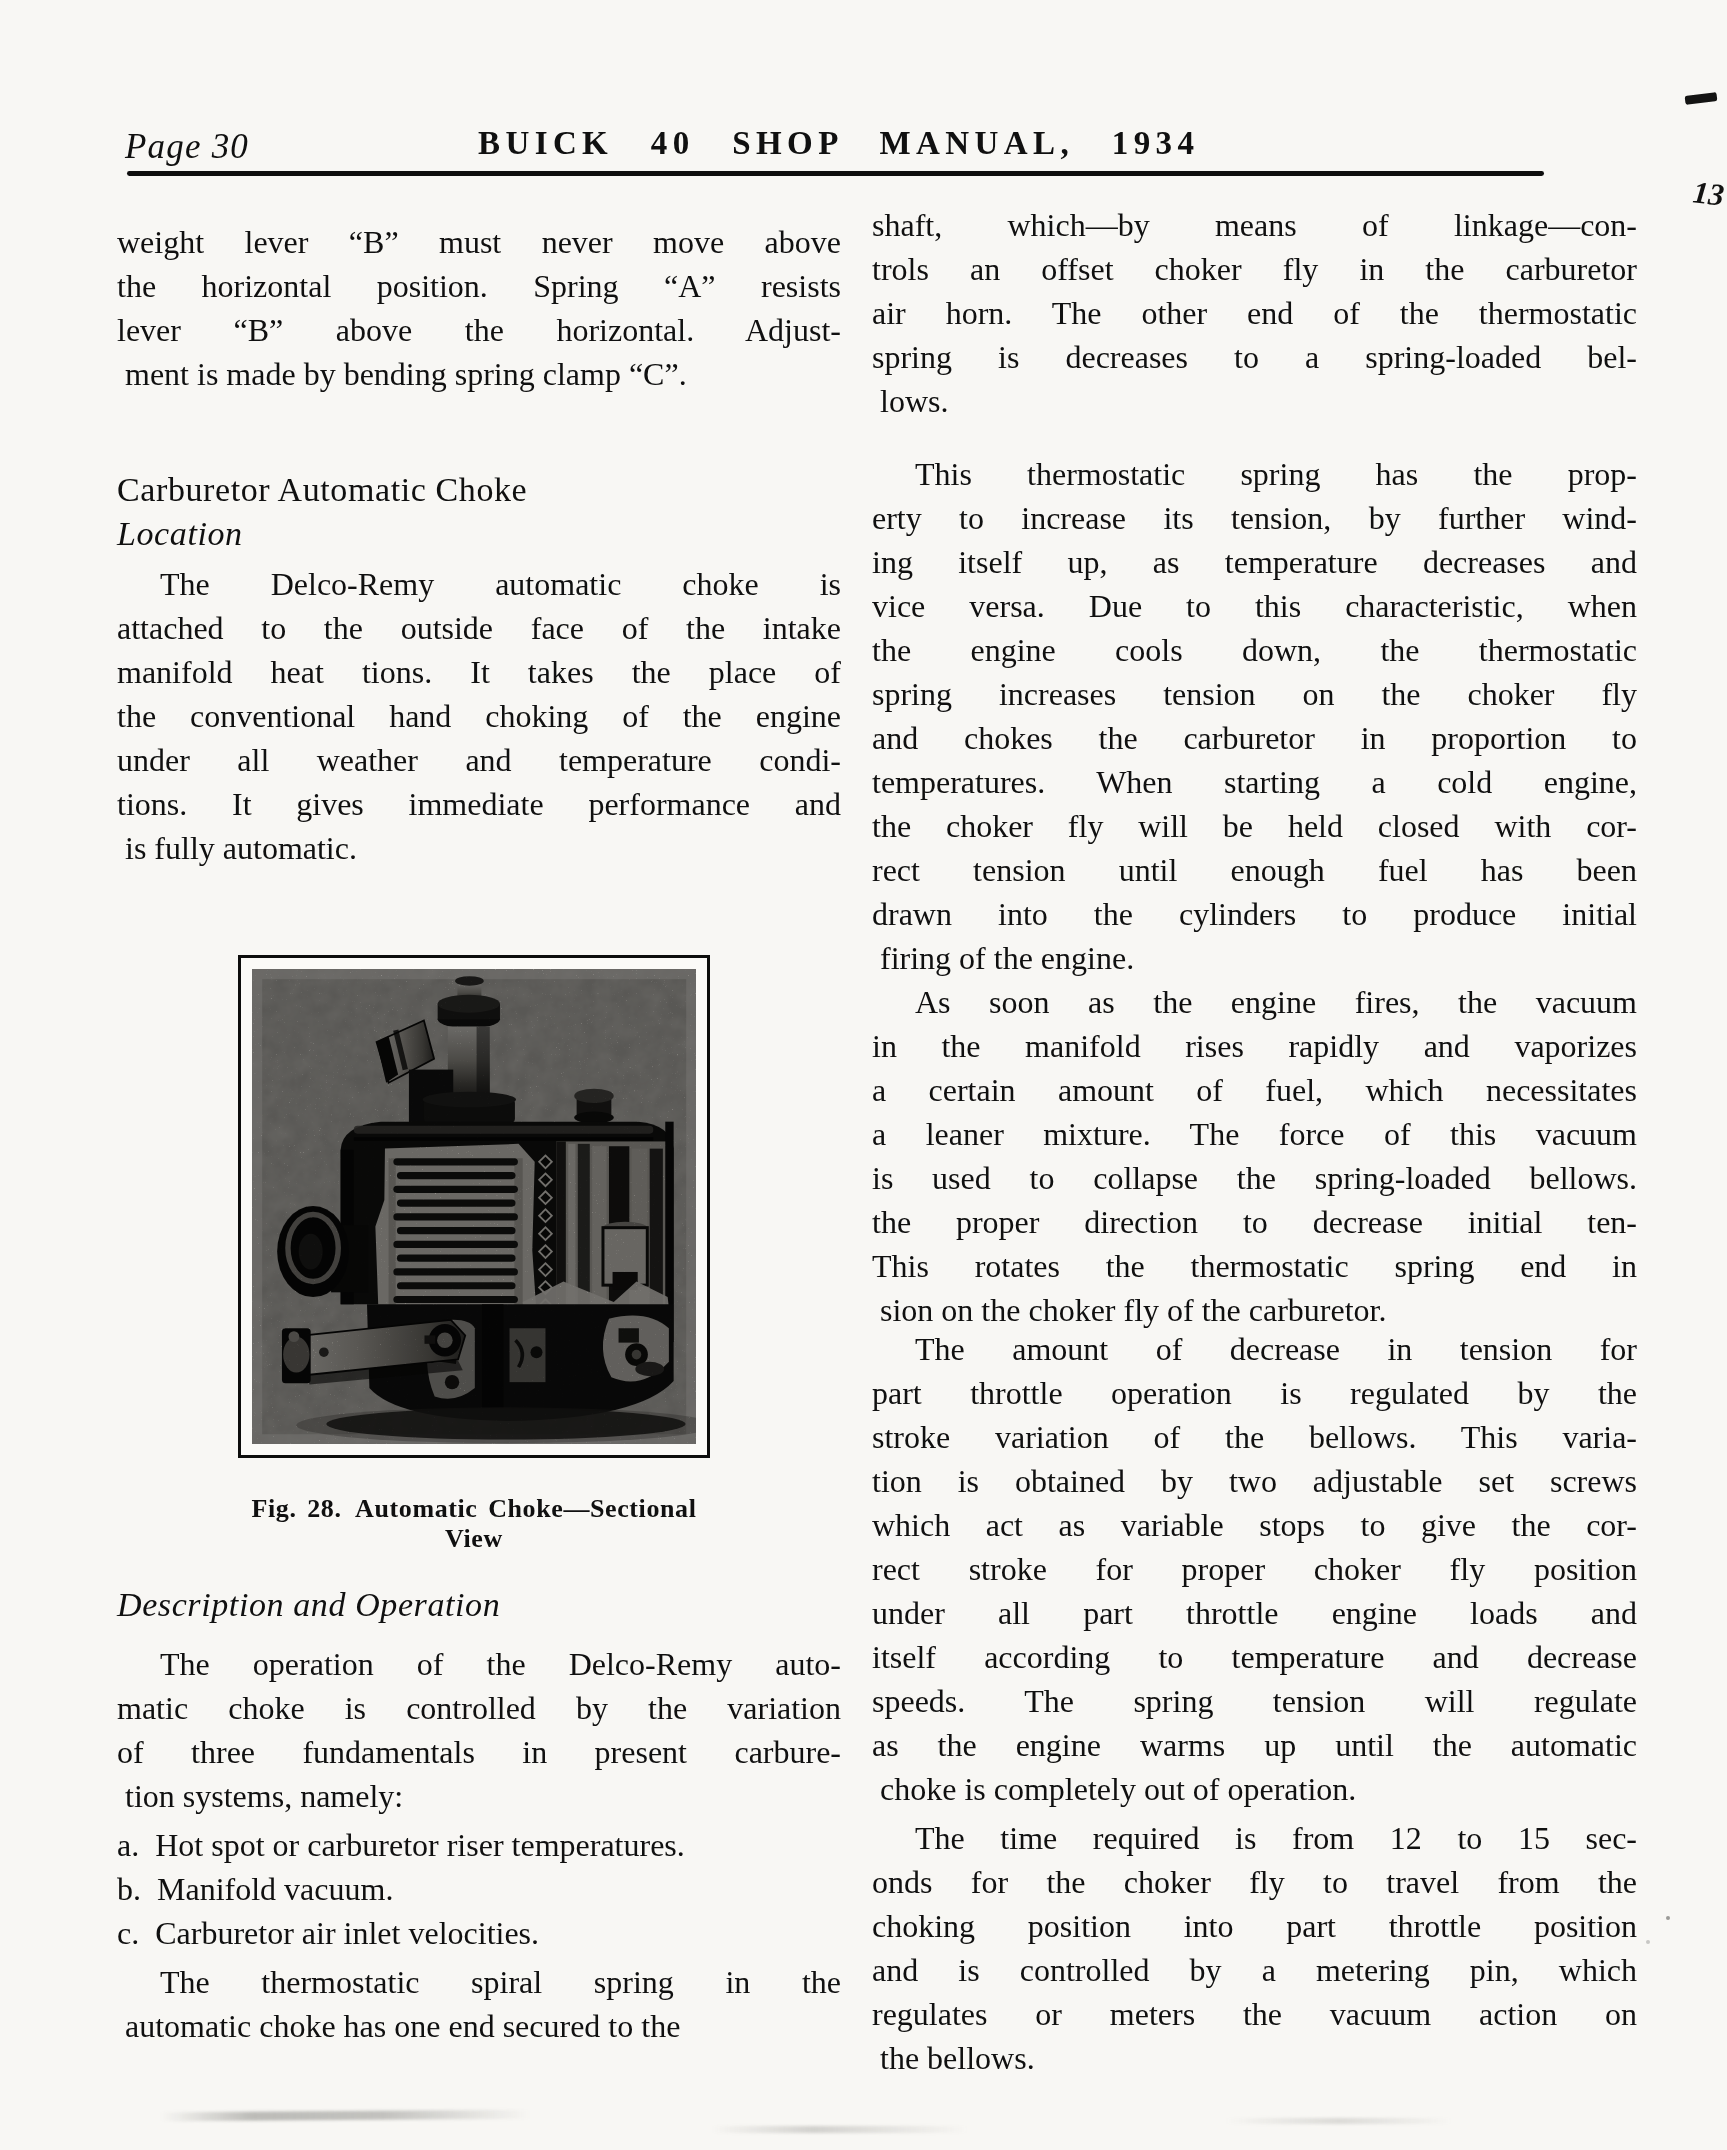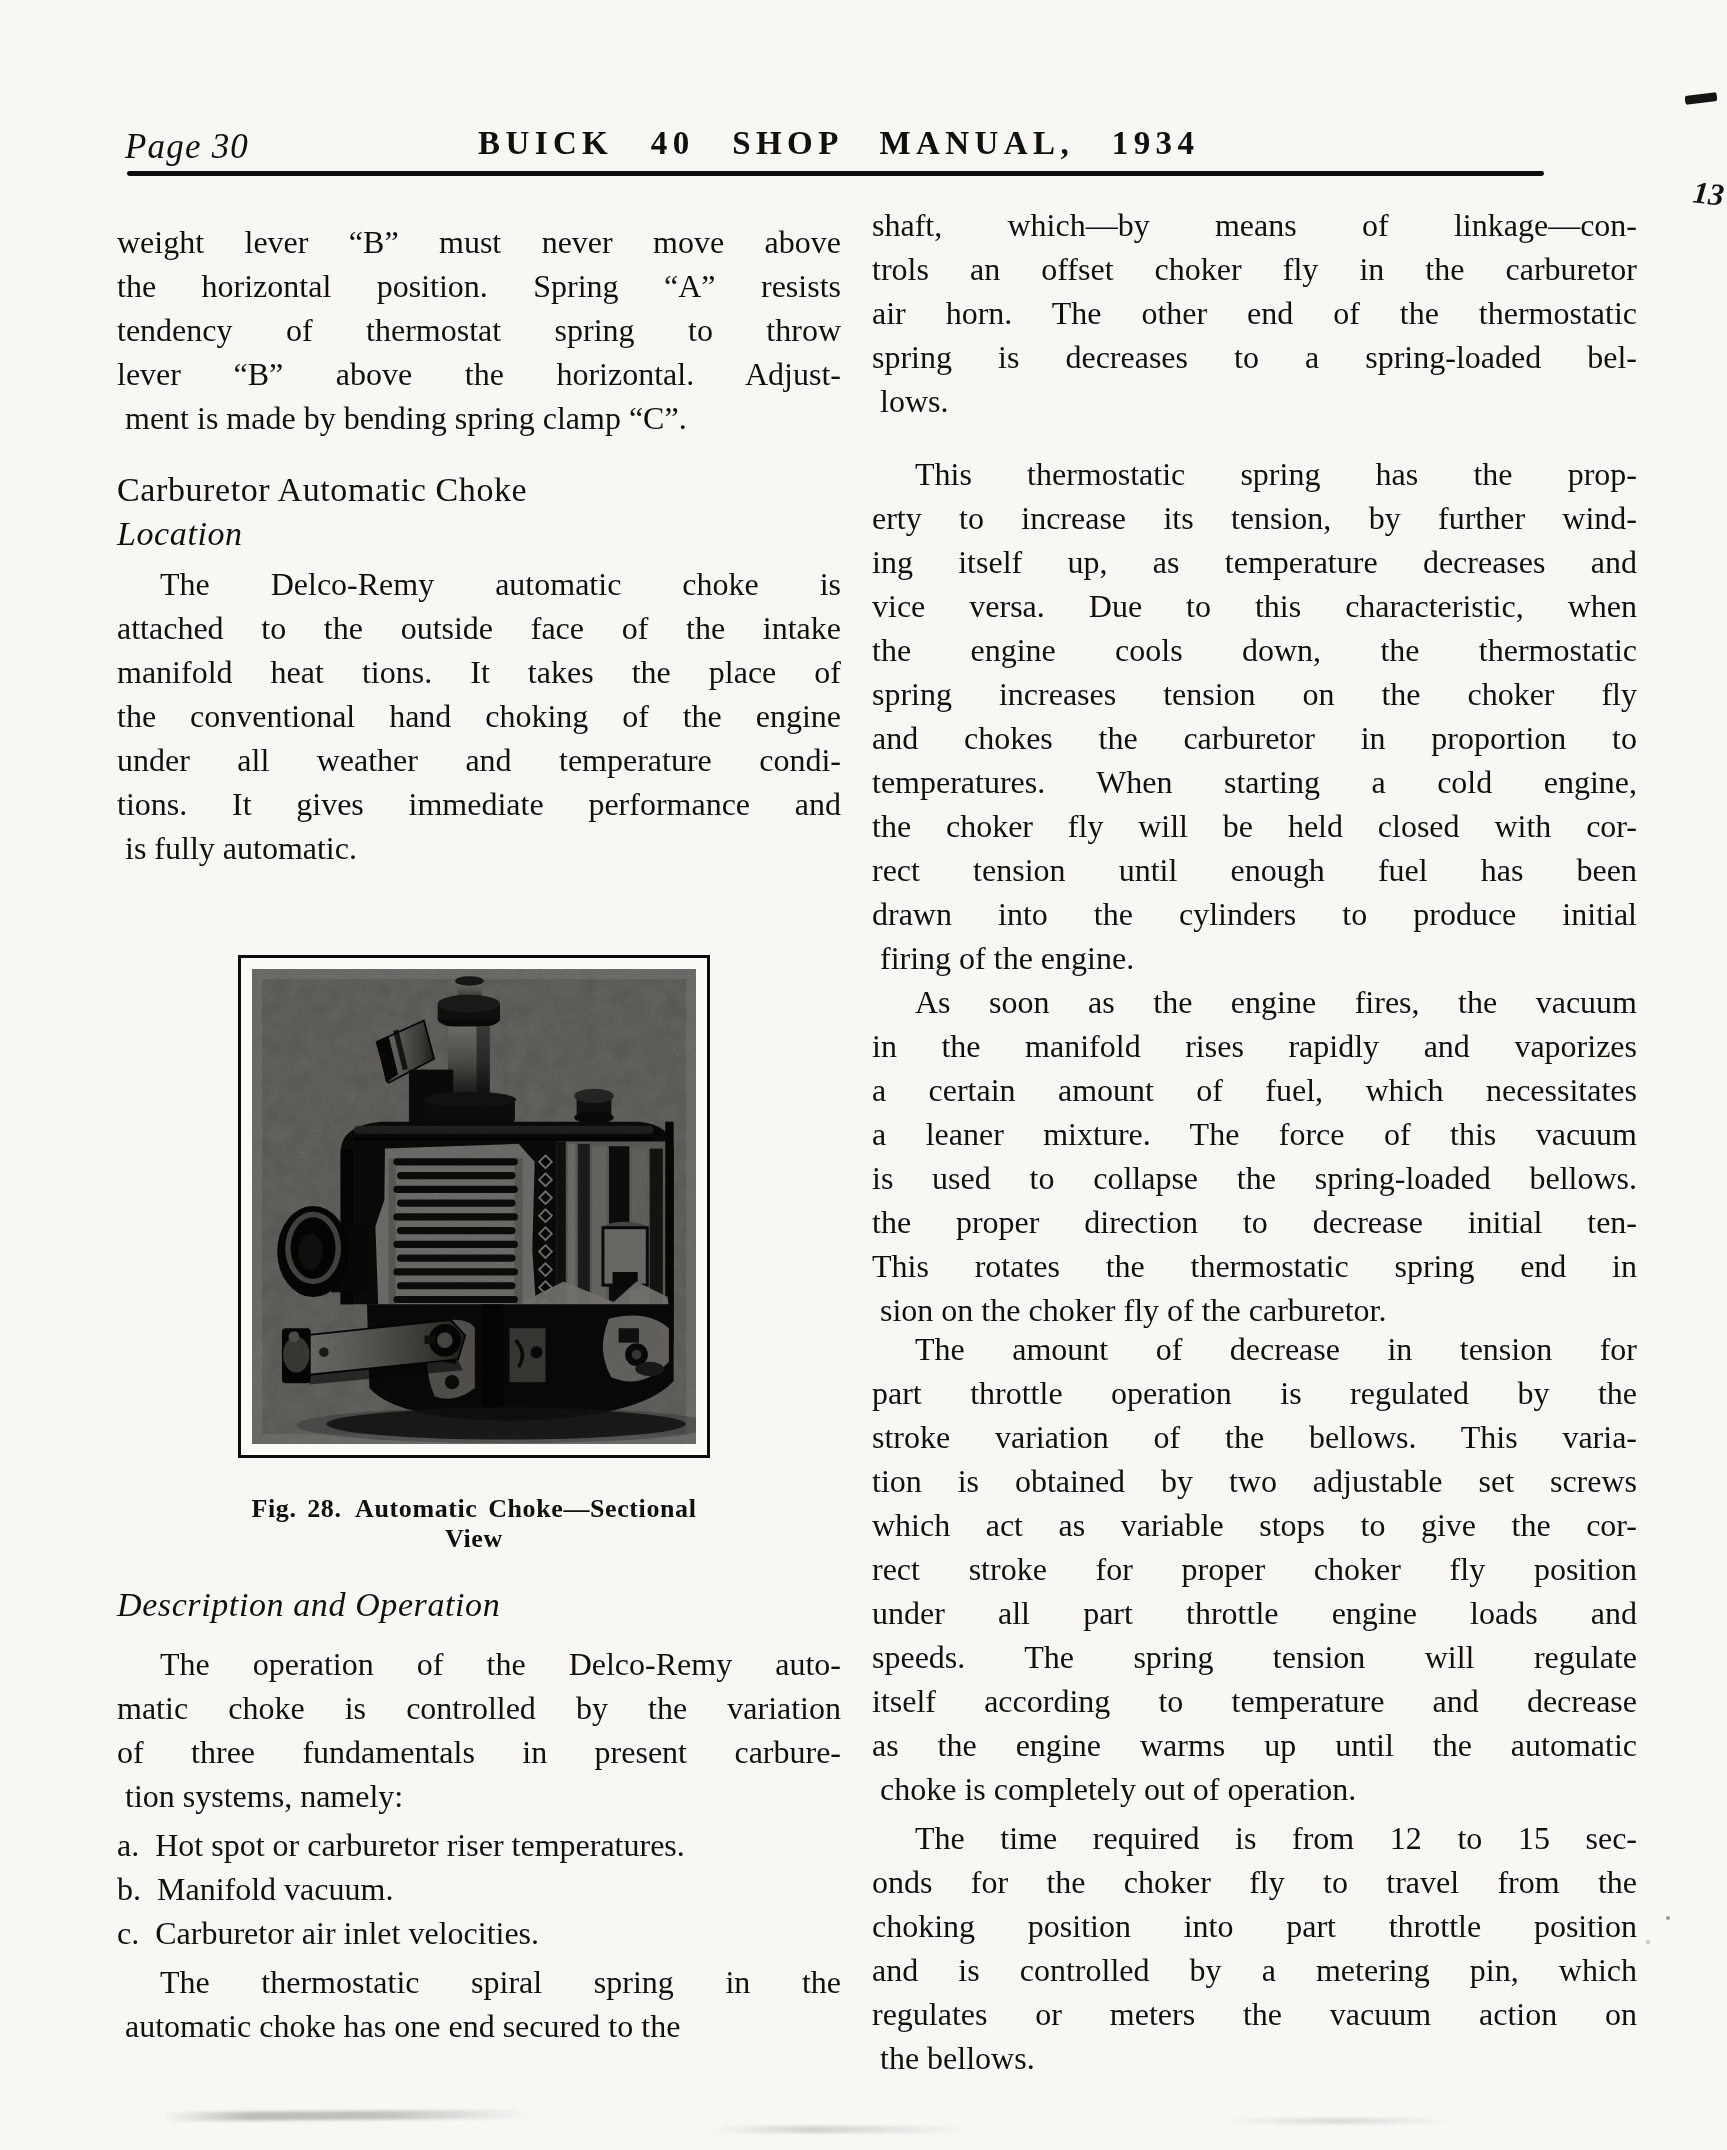--- a/index.html
+++ b/index.html
@@ -50,21 +50,20 @@
 </head>
 <body>
 
 <div class="abs page-label">Page 30</div>
 <div class="abs page-title">BUICK 40 SHOP MANUAL, 1934</div>
 <div class="abs header-rule"></div>
 
 <div class="abs lcol para" style="top:220px;">
     <div class="jline">weight lever “B” must never move above</div>
     <div class="jline">the horizontal position. Spring “A” resists</div>
-    <div class="jline">tendency of thermostat spring to throw</div>
     <div class="jline">lever “B” above the horizontal. Adjust-</div>
     <div class="jline last">ment is made by bending spring clamp “C”.</div>
   </div>
 
 <div class="abs lcol section-heading" style="top:471px;">Carburetor Automatic Choke</div>
 
 <div class="abs lcol sub-heading" style="top:515px;">Location</div>
 
 <div class="abs lcol para indent" style="top:562px;">
     <div class="jline">The Delco-Remy automatic choke is</div>
@@ -302,22 +301,22 @@
     <div class="jline last">sion on the choker fly of the carburetor.</div>
   </div>
 <div class="abs rcol para indent" style="top:1327px;">
     <div class="jline">The amount of decrease in tension for</div>
     <div class="jline">part throttle operation is regulated by the</div>
     <div class="jline">stroke variation of the bellows. This varia-</div>
     <div class="jline">tion is obtained by two adjustable set screws</div>
     <div class="jline">which act as variable stops to give the cor-</div>
     <div class="jline">rect stroke for proper choker fly position</div>
     <div class="jline">under all part throttle engine loads and</div>
+    <div class="jline">itself according to temperature and decrease</div>
     <div class="jline">speeds. The spring tension will regulate</div>
-    <div class="jline">itself according to temperature and decrease</div>
     <div class="jline">as the engine warms up until the automatic</div>
     <div class="jline last">choke is completely out of operation.</div>
   </div>
 <div class="abs rcol para indent" style="top:1816px;">
     <div class="jline">The time required is from 12 to 15 sec-</div>
     <div class="jline">onds for the choker fly to travel from the</div>
     <div class="jline">choking position into part throttle position</div>
     <div class="jline">and is controlled by a metering pin, which</div>
     <div class="jline">regulates or meters the vacuum action on</div>
     <div class="jline last">the bellows.</div>

